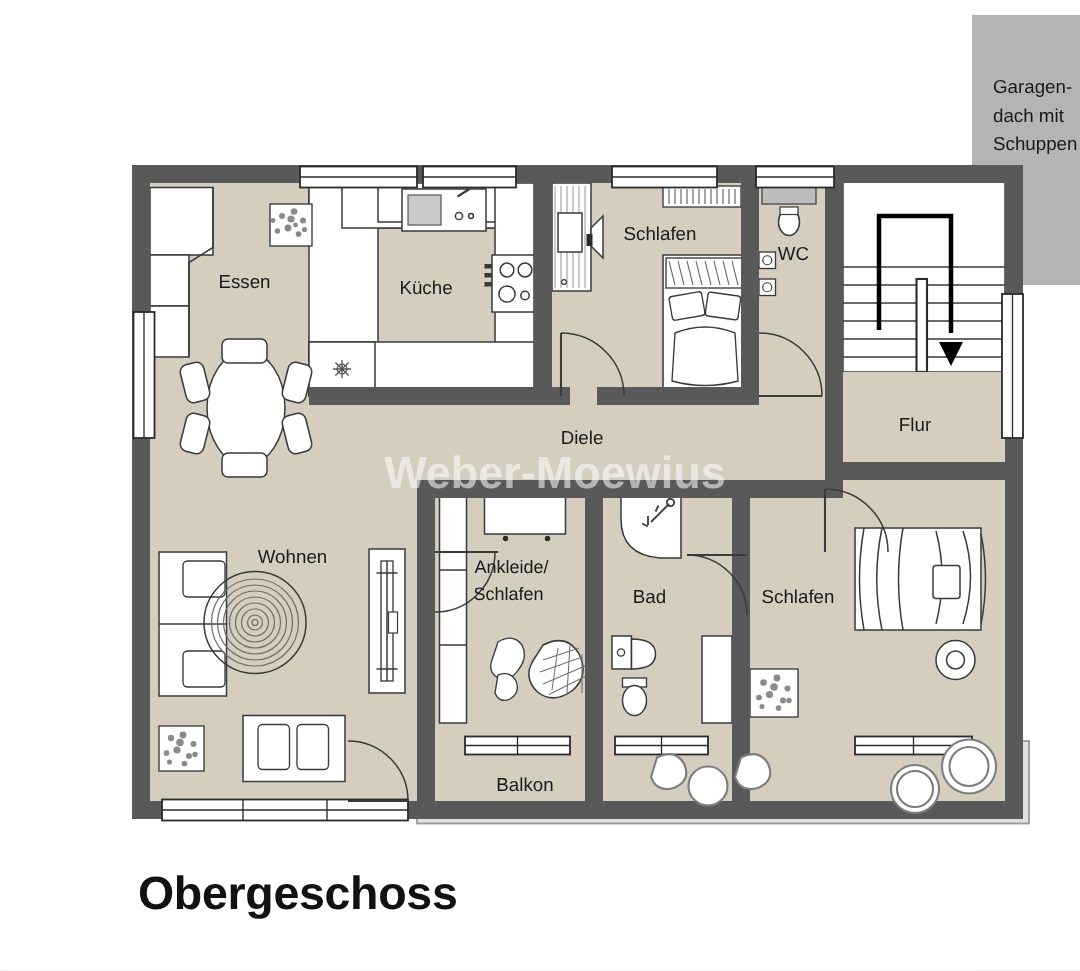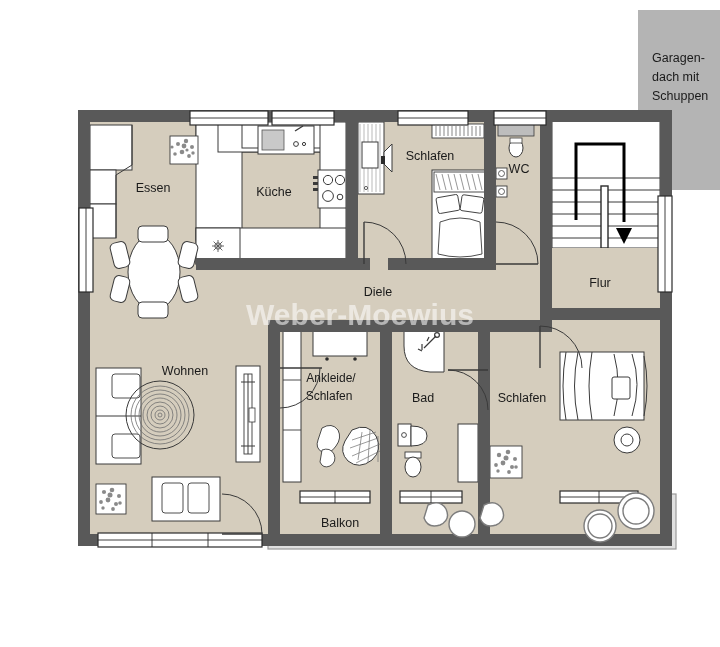--- a/index.html
+++ b/index.html
@@ -1,18 +1,18 @@
 <!DOCTYPE html>
 <html><head>
 <meta charset="utf-8">
 <style>
   html,body{margin:0;padding:0;background:#ffffff;}
   body{width:720px;height:647px;overflow:hidden;
        font-family:"Liberation Sans","DejaVu Sans",sans-serif;}
-  #stage{position:relative;width:640px;height:647px;background:#ffffff;}
+  #stage{position:relative;width:640px;height:647px;background:#ffffff;margin-left:10px;}
   #plan{position:absolute;left:0;top:0;}
   .roomlabel{font-family:"Liberation Sans","DejaVu Sans",sans-serif;
              font-size:12.5px;fill:#1a1a1a;text-anchor:middle;}
   .roomlabel.small{font-size:12px;}
   .garagelabel{font-family:"Liberation Sans","DejaVu Sans",sans-serif;
              font-size:12.5px;fill:#1a1a1a;text-anchor:start;}
   .wm{font-family:"Liberation Sans","DejaVu Sans",sans-serif;
       font-size:30px;font-weight:600;fill:#ffffff;opacity:.55;text-anchor:middle;}
   #title{position:absolute;left:82px;top:578px;
          font-size:31px;font-weight:bold;color:#111111;letter-spacing:-0.2px;
@@ -458,14 +458,15 @@
       <text class="roomlabel" x="185" y="375">Wohnen</text>
       <text class="roomlabel small" x="331" y="382">Ankleide/</text>
       <text class="roomlabel small" x="329" y="400">Schlafen</text>
       <text class="roomlabel" x="423" y="402">Bad</text>
       <text class="roomlabel" x="522" y="402">Schlafen</text>
       <text class="roomlabel" x="340" y="527">Balkon</text>
     </g>
 
   </svg>
 
+  <div id="title">Obergeschoss</div>
 
 </div>
 
 </body></html>

